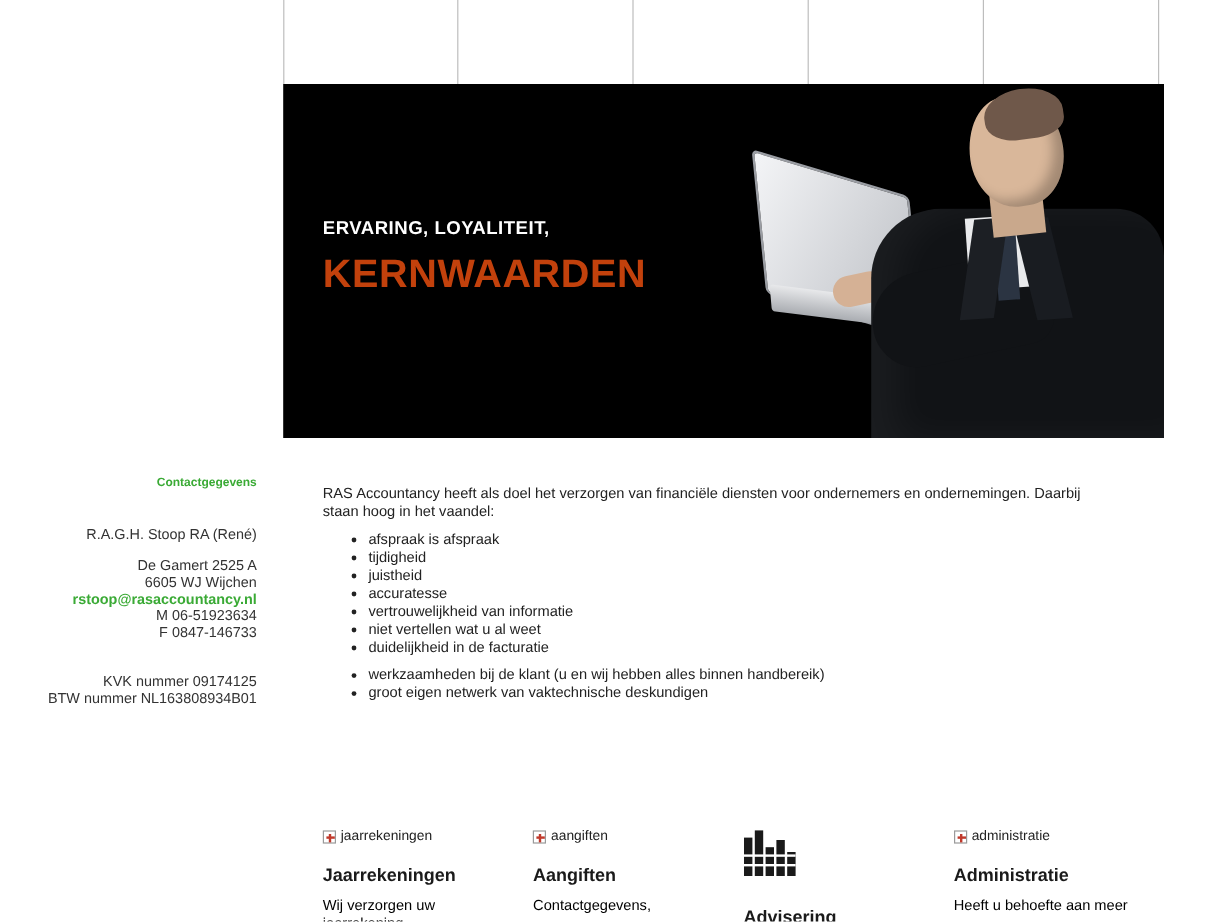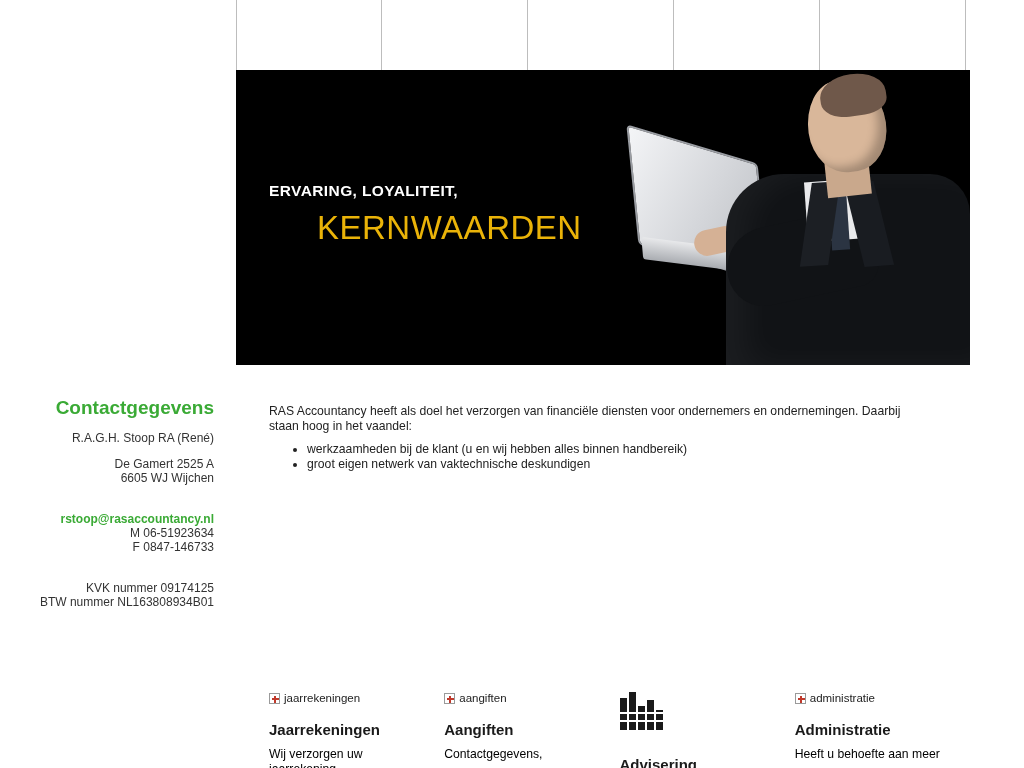--- a/index.html
+++ b/index.html
@@ -57,26 +57,25 @@
     color: #ffffff;
   }
   .hero-line1, .hero-line2 {
     font-size: 15.5px;
     font-weight: bold;
     letter-spacing: 0.4px;
     line-height: 26px;
   }
   .hero-big {
     font-size: 33px;
-    font-weight: normal;
-    color: #eab308;
+    font-weight: bold;
+    color: #c2410c;
     letter-spacing: 0.5px;
     line-height: 40px;
     margin-top: 4px;
-    margin-left: 48px;
   }
   .hero-line4 {
     font-size: 15.5px;
     font-weight: bold;
     letter-spacing: 0.4px;
     margin-top: 5px;
   }
   .hero-line4 .accent { color: #3aaa35; }
 
   
@@ -184,33 +183,33 @@
     position: absolute;
     left: 0; top: 380px;
     width: 236px;
     text-align: right;
     padding-right: 22px;
     font-size: 12px;
     color: #333333;
   }
   .contact h3 {
     margin: 17px 0 0 0;
-    font-size: 19px;
+    font-size: 10px;
     color: #3aaa35;
     font-weight: bold;
   }
-  .contact .blk { margin-top: 12px; line-height: 14px; }
+  .contact .blk { margin-top: 30px; line-height: 14px; }
   .contact .blk.tight { margin-top: 12px; }
   .contact a.mail {
     color: #3aaa35;
     font-weight: bold;
     text-decoration: none;
     font-size: 12px;
   }
-  .contact .mailblk { margin-top: 27px; line-height: 14px; }
+  .contact .mailblk { line-height: 14px; }
   .contact .kvk { margin-top: 27px; line-height: 14px; }
 
   
   .main {
     position: absolute;
     left: 236px; top: 380px;
     width: 734px;
     padding: 0 54px 0 33px;
     color: #222222;
   }
@@ -333,20 +332,29 @@
     </div>
     <div class="kvk">
       <div>KVK nummer 09174125</div>
       <div>BTW nummer NL163808934B01</div>
     </div>
   </aside>
 
   <main class="main">
     <p>RAS Accountancy heeft als doel het verzorgen van financiële diensten voor ondernemers en ondernemingen. Daarbij staan hoog in het vaandel:</p>
     <ul>
+      <li>afspraak is afspraak</li>
+      <li>tijdigheid</li>
+      <li>juistheid</li>
+      <li>accuratesse</li>
+      <li>vertrouwelijkheid van informatie</li>
+      <li>niet vertellen wat u al weet</li>
+      <li>duidelijkheid in de facturatie</li>
+    </ul>
+    <ul>
       <li>werkzaamheden bij de klant (u en wij hebben alles binnen handbereik)</li>
       <li>groot eigen netwerk van vaktechnische deskundigen</li>
     </ul>
   </main>
 
   <section class="services">
     <div class="svc">
       <div class="brokenimg">
         <span class="ph"></span>
         <span>jaarrekeningen</span>

